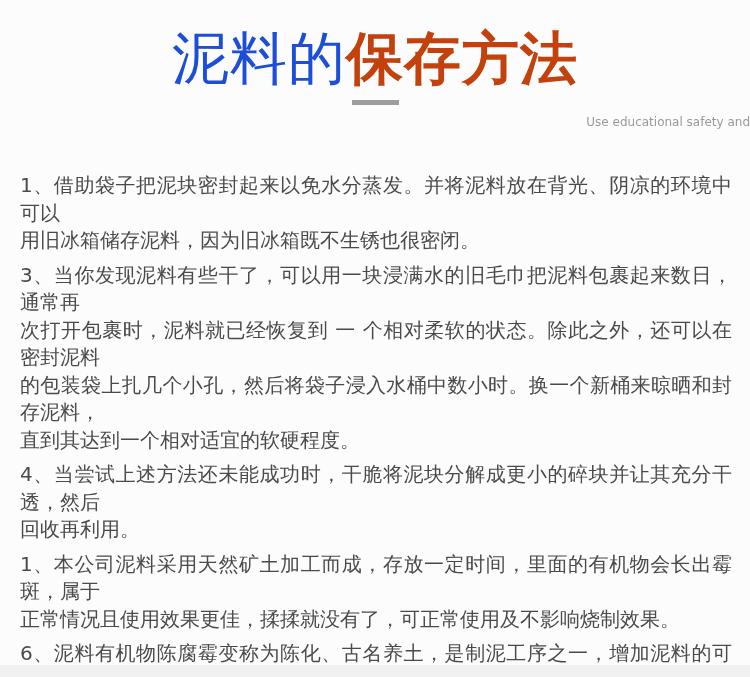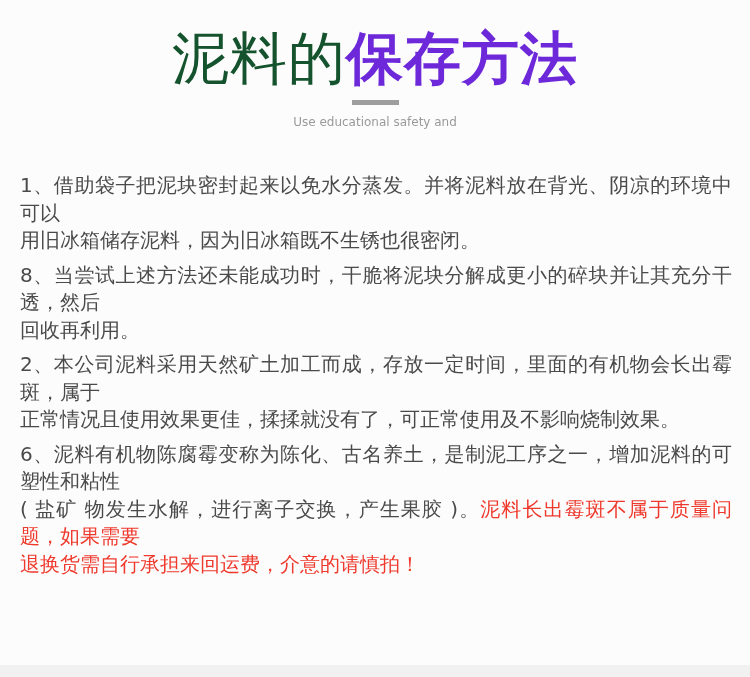--- a/index.html
+++ b/index.html
@@ -14,32 +14,32 @@
     height: 677px;
     background: #fcfcfc;
   }
   header { padding-top: 27px; text-align: center; }
   h1.title {
     font-size: 57px;
     line-height: 63px;
     letter-spacing: 1px;
     white-space: nowrap;
   }
-  .t-light { color: #14532d; font-weight: 400; }
-  .t-bold  { color: #6d28d9; font-weight: 700; }
+  .t-light { color: #1d4ed8; font-weight: 400; }
+  .t-bold  { color: #c2410c; font-weight: 700; }
   .divider {
     width: 47px; height: 5px;
     background: #9e9e9e;
     margin: 10px auto 9px auto;
   }
   .subtitle {
     font-size: 12px;
     line-height: 16px;
     color: #9a9a9a;
-    text-align: center;
+    text-align: right;
   }
   main {
     margin-top: 42px;
     padding: 0 18px 0 20px;
   }
   .para {
     font-size: 20px;
     line-height: 27.5px;
     color: #4a4a4a;
     white-space: pre-line;
@@ -61,23 +61,27 @@
 
   <header>
     <h1 class="title"><span class="t-light">泥料的</span><span class="t-bold">保存方法</span></h1>
     <div class="divider"></div>
     <p class="subtitle"><span>Use educational safety and</span><br></p>
   </header>
 
   <main>
     <p class="para">1、借助袋子把泥块密封起来以免水分蒸发。并将泥料放在背光、阴凉的环境中可以
 用旧冰箱储存泥料，因为旧冰箱既不生锈也很密闭。</p>
-    <p class="para">8、当尝试上述方法还未能成功时，干脆将泥块分解成更小的碎块并让其充分干透，然后
+    <p class="para">3、当你发现泥料有些干了，可以用一块浸满水的旧毛巾把泥料包裹起来数日，通常再
+次打开包裹时，泥料就已经恢复到 一 个相对柔软的状态。除此之外，还可以在密封泥料
+的包装袋上扎几个小孔，然后将袋子浸入水桶中数小时。换一个新桶来晾晒和封存泥料，
+直到其达到一个相对适宜的软硬程度。</p>
+    <p class="para">4、当尝试上述方法还未能成功时，干脆将泥块分解成更小的碎块并让其充分干透，然后
 回收再利用。</p>
-    <p class="para">2、本公司泥料采用天然矿土加工而成，存放一定时间，里面的有机物会长出霉斑，属于
+    <p class="para">1、本公司泥料采用天然矿土加工而成，存放一定时间，里面的有机物会长出霉斑，属于
 正常情况且使用效果更佳，揉揉就没有了，可正常使用及不影响烧制效果。</p>
     <p class="para"><span>6、泥料有机物陈腐霉变称为陈化、古名养土，是制泥工序之一，增加泥料的可塑性和粘性
 ( 盐矿 物发生水解，进行离子交换，产生果胶 )。</span><span class="warning">泥料长出霉斑不属于质量问题，如果需要
 退换货需自行承担来回运费，介意的请慎拍！</span></p>
   </main>
 
   <div class="footer-strip"></div>
 
 </div>
 

